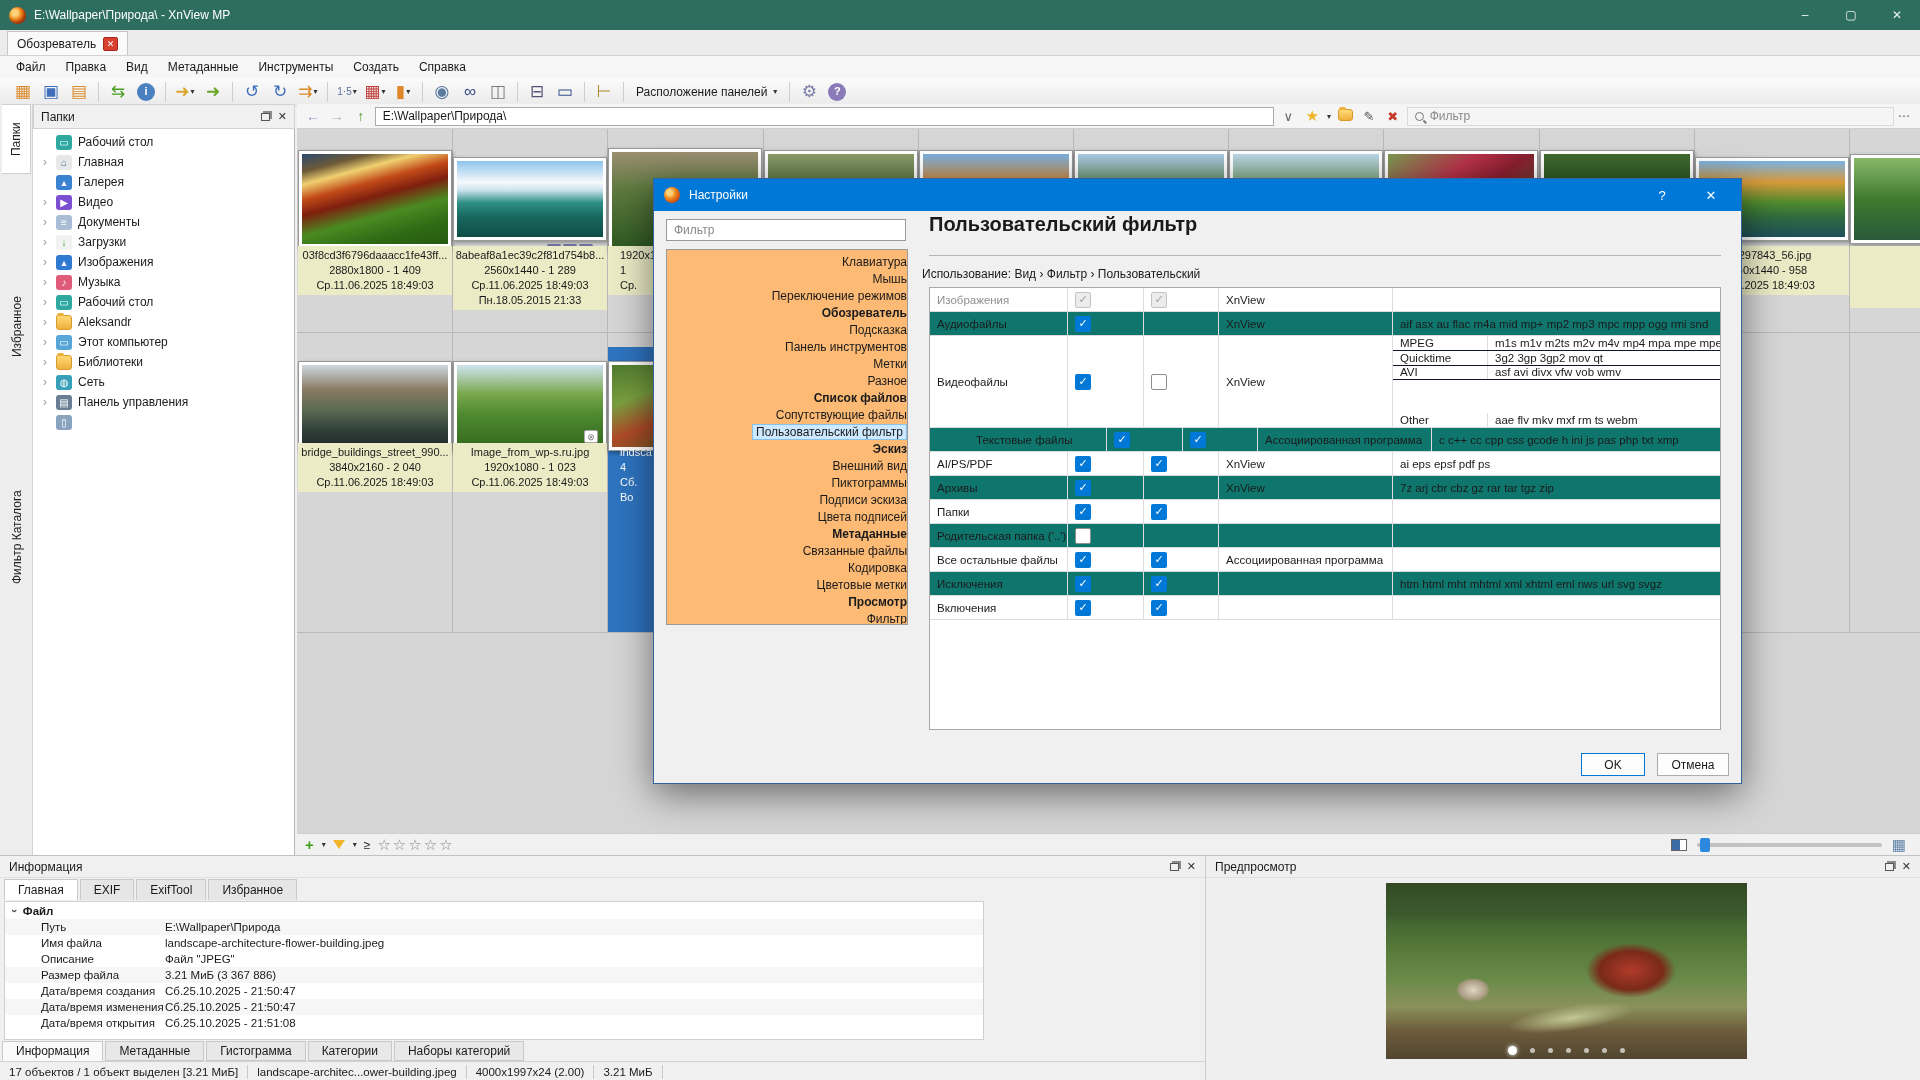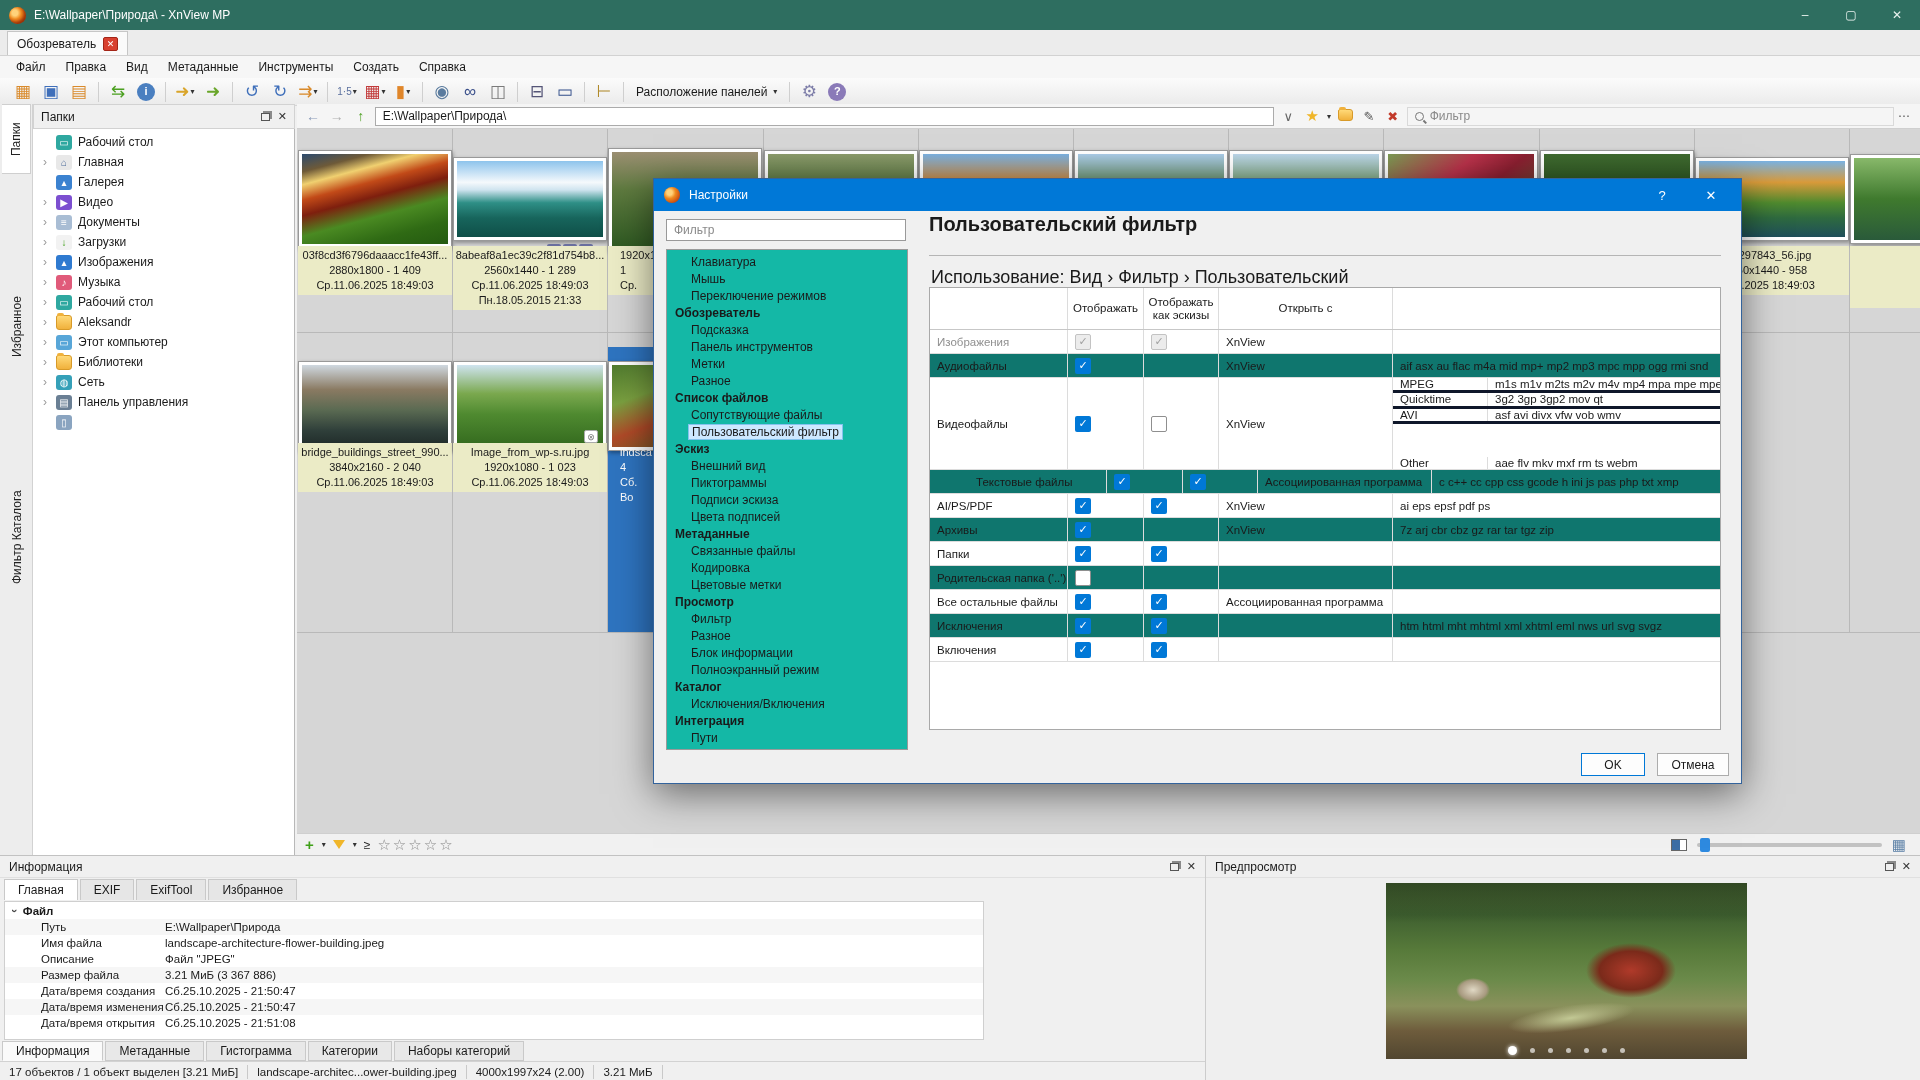--- a/index.html
+++ b/index.html
@@ -79,39 +79,39 @@
   .handle{position:absolute;left:3px;top:-5px;width:10px;height:14px;background:#2e8ae0;border-radius:2px;}
   .gridic{color:#5a7fa6;font-size:15px;}
   .sizic{width:16px;height:12px;border:1px solid #666;background:linear-gradient(90deg,#3c6ea5 55%,#fff 55%);}
 
   
   .dialog{position:absolute;left:653px;top:178px;width:1089px;height:606px;background:#f0f0f0;border:1px solid #33639c;box-shadow:0 10px 36px rgba(0,0,0,.5);z-index:10;}
   .dlg-title{height:32px;background:#0078d7;color:#fff;display:flex;align-items:center;padding:0 10px;gap:9px;font-size:12px;}
   .dlg-ico{width:16px;height:16px;border-radius:50%;background:radial-gradient(circle at 35% 35%,#ffd27a 0 18%,#f08a1e 40%,#c84a10 75%,#8a2a08 100%);}
   .dlg-btn{width:40px;height:32px;display:flex;align-items:center;justify-content:center;font-size:13px;}
   .dlg-filter{position:absolute;left:12px;top:40px;width:240px;height:22px;background:#fff;border:1px solid #999;color:#8a8a8a;display:flex;align-items:center;padding:0 7px;font-size:12px;}
-  .dlg-tree{position:absolute;left:12px;top:70px;width:242px;height:501px;background:#14b8a6;border:1px solid #9a9a9a;padding-top:4px;font-size:12px;overflow:hidden;}
+  .dlg-tree{position:absolute;left:12px;top:70px;width:242px;height:376px;background:#fdba74;border:1px solid #9a9a9a;padding-top:4px;font-size:12px;overflow:hidden;text-align:right;}
   .dt-row{height:17px;line-height:17px;padding-left:24px;white-space:nowrap;}
   .dt-row.group{padding-left:8px;font-weight:bold;}
   .dt-row .sel-span{background:#cde8ff;border:1px solid #84c3ee;padding:0 3px;margin-left:-3px;}
   .dlg-h1{position:absolute;left:275px;top:34px;font-size:20px;font-weight:bold;}
   .dlg-hr{position:absolute;left:275px;top:76px;width:792px;height:1px;background:#b5b5b5;}
-  .dlg-usage{position:absolute;left:277px;top:88px;font-size:18px;}
+  .dlg-usage{position:absolute;left:268px;top:88px;font-size:12px;}
   .dlg-table{position:absolute;left:275px;top:108px;width:792px;height:443px;background:#fff;border:1px solid #a9a9a9;font-size:11.5px;display:flex;flex-direction:column;overflow:hidden;}
   .tr{display:flex;border-bottom:1px solid #dcdcdc;flex:0 0 auto;}
   .tr.shade{background:#0f766e;}
   .td{border-right:1px solid #dcdcdc;display:flex;align-items:center;padding:0 7px;overflow:hidden;white-space:nowrap;}
   .td.c{justify-content:center;text-align:center;}
   .td:last-child{border-right:none;}
   .cb{width:16px;height:16px;display:flex;align-items:center;justify-content:center;font-size:11px;border-radius:2px;}
   .cb-c{background:#0078d7;color:#fff;}
   .cb-d{background:#ececec;border:1px solid #c3c3c3;color:#9f9f9f;}
   .cb-u{background:#fff;border:1px solid #8f8f8f;color:transparent;}
   .sub{display:flex;flex-direction:column;flex:1;align-self:stretch;}
-  .subrow{display:flex;flex:1;border-bottom:3px solid #0f172a;}
+  .subrow{display:flex;flex:1;border-bottom:1px solid #0f172a;}
   .subrow:last-child{border-bottom:none;margin-top:33px;}
   .sub-l{width:95px;border-right:1px solid #dcdcdc;display:flex;align-items:center;padding:0 7px;}
   .sub-v{flex:1;display:flex;align-items:center;padding:0 7px;overflow:hidden;white-space:nowrap;}
   .dbtn{position:absolute;top:574px;height:23px;background:#fdfdfd;border:1px solid #acacac;display:flex;align-items:center;justify-content:center;font-size:12px;}
 
   
   .infopanel{position:absolute;left:0;top:855px;width:1205px;height:225px;background:#f0f0f0;border-top:1px solid #c2c2c2;}
   .ip-header{height:22px;display:flex;align-items:center;padding:0 9px;font-size:12px;border-bottom:1px solid #e0e0e0;}
   .ip-tabs{height:22px;display:flex;align-items:flex-end;padding-left:4px;gap:2px;}
   .ip-tab{padding:3px 13px;background:#e6e6e6;border:1px solid #c9c9c9;border-bottom:none;font-size:12px;}
@@ -508,27 +508,20 @@
         <div class="dt-row">Полноэкранный режим</div>
         <div class="dt-row group">Каталог</div>
         <div class="dt-row">Исключения/Включения</div>
         <div class="dt-row group">Интеграция</div>
         <div class="dt-row">Пути</div>
       </div>
     <div class="dlg-h1">Пользовательский фильтр</div>
     <div class="dlg-hr"></div>
     <div class="dlg-usage">Использование: Вид › Фильтр › Пользовательский</div>
     <div class="dlg-table" id="dlgtable">
-        <div class="tr" style="height: 42px; border-bottom-color: rgb(199, 199, 199);">
-          <div class="td c" style="flex: 0 0 138px; white-space: normal; line-height: 13px; justify-content: center;"></div>
-          <div class="td c" style="flex: 0 0 76px; white-space: normal; line-height: 13px; justify-content: center;">Отображать</div>
-          <div class="td c" style="flex: 0 0 75px; white-space: normal; line-height: 13px; justify-content: center;">Отображать как эскизы</div>
-          <div class="td c" style="flex: 0 0 174px; white-space: normal; line-height: 13px; justify-content: center;">Открыть с</div>
-          <div class="td c" style="flex: 1 1 0%; white-space: normal; line-height: 13px; justify-content: center;"></div>
-        </div>
         <div class="tr" style="height: 24px;">
           <div class="td" style="flex: 0 0 138px; color: rgb(143, 143, 143);">Изображения</div>
           <div class="td c" style="flex: 0 0 76px; justify-content: flex-start;">
             <div class="cb cb-d">✓</div>
           </div>
           <div class="td c" style="flex: 0 0 75px; justify-content: flex-start;">
             <div class="cb cb-d">✓</div>
           </div>
           <div class="td" style="flex: 0 0 174px;">XnView</div>
           <div class="td" style="flex: 1 1 0%;"></div>

